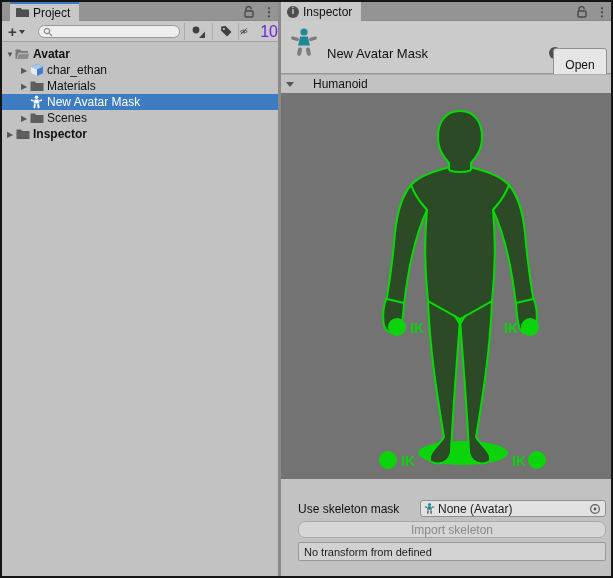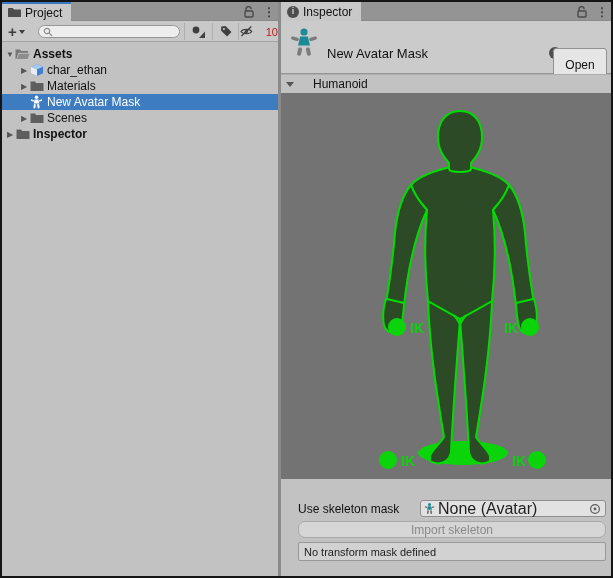--- a/index.html
+++ b/index.html
@@ -17,21 +17,21 @@
   
   .project-panel { position:absolute; left:0; top:0; width:276px; height:574px; background:#c2c2c2; }
   .project-panel .tabbar { left:0; width:276px; }
   .proj-toolbar { position:absolute; left:0; top:19px; width:276px; height:21px; background:#c8c8c8; border-bottom:1px solid #a3a3a3; display:flex; align-items:center; }
   .plus-btn { display:flex; align-items:center; padding:0 4px 0 6px; gap:2px; height:100%; }
   .plus-glyph { font-size:15px; font-weight:bold; color:#3c3c3c; line-height:1; }
   .caret-down { width:0; height:0; border-left:3px solid transparent; border-right:3px solid transparent; border-top:4px solid #3c3c3c; margin-top:2px; }
   .search-field { position:absolute; left:36px; top:4px; width:142px; height:13px; background:#eeeeee; border:1px solid #979797; border-radius:7px; display:flex; align-items:center; padding-left:4px; }
   .tool-sep { position:absolute; top:2px; width:1px; height:17px; background:#adadad; }
   .tool-btn { position:absolute; top:0; height:21px; display:flex; align-items:center; justify-content:center; }
-  .hidden-count { font-size:11px; color:#b91c1c; margin-left:11px; }
+  .hidden-count { font-size:16px; color:#6d28d9; margin-left:11px; }
 
   .tree { position:absolute; left:0; top:44px; width:276px; }
   .tree-row { position:relative; height:16px; display:flex; align-items:center; }
   .tree-row.selected { background:#3d7cc0; color:#fff; }
   .tree-row .arrow { width:10px; text-align:center; font-size:8px; color:#565656; flex:none; }
   .tree-row .t-icon { width:15px; height:14px; flex:none; margin-right:3px; display:flex; align-items:center; justify-content:center; }
   .tree-row .lbl { white-space:nowrap; }
   .bold { font-weight:bold; }
   .ind-0 { padding-left:3px; }
   .ind-1 { padding-left:17px; }
@@ -49,34 +49,34 @@
 
   .foldout { position:absolute; left:0; width:330px; height:19px; display:flex; align-items:center; gap:19px; padding-left:5px; border-top:1px solid #adadad; background:#c2c2c2; font-size:12px; color:#111; }
   .fold-arrow { width:0; height:0; border-left:4px solid transparent; border-right:4px solid transparent; border-top:5px solid #555; }
 
   .body-area { position:absolute; left:0; top:91px; width:360px; height:386px; background:#737373; }
   .body-svg { position:absolute; left:59px; top:10px; }
 
   .skel-row { position:absolute; left:0; top:497px; width:330px; height:20px; display:flex; align-items:center; }
   .skel-label { position:absolute; left:17px; font-size:12px; color:#111; }
   .obj-field { position:absolute; left:139px; top:1px; width:186px; height:17px; background:#e2e2e2; border:1px solid #8f8f8f; border-radius:3px; display:flex; align-items:center; padding:0 4px 0 3px; gap:3px; }
-  .obj-field .val { flex:1; font-size:16px; color:#222; white-space:nowrap; overflow:hidden; }
+  .obj-field .val { flex:1; font-size:12px; color:#222; white-space:nowrap; overflow:hidden; }
   .import-btn { position:absolute; left:17px; top:519px; width:308px; height:17px; background:#d6d6d6; border:1px solid #a8a8a8; border-radius:7px; color:#8a8a8a; font-size:12px; display:flex; align-items:center; justify-content:center; font-family:"Liberation Sans",sans-serif; }
   .helpbox { position:absolute; left:17px; top:540px; width:308px; height:19px; background:#d2d2d2; border:1px solid #989898; border-radius:2px; display:flex; align-items:center; padding-left:5px; font-size:11px; color:#1d1d1d; }
 
   .icon-circle { width:12px; height:12px; border-radius:50%; background:#4e4e4e; color:#cfcfcf; font-size:9px; font-weight:bold; display:flex; align-items:center; justify-content:center; line-height:1; }
 </style>
 </head>
 <body>
 
 <div class="window">
 
   <div class="project-panel">
     <div class="tabbar">
-      <div class="tab focused" style="left:0;justify-content:flex-end;">
+      <div class="tab focused" style="left:8px;justify-content:flex-end;">
         <svg width="13" height="11" viewBox="0 0 13 11">
             <path d="M0,1.5 L0,10 L13,10 L13,2.5 L6,2.5 L4.8,1 L0.6,1 Z" fill="#4e4e4e"></path>
           </svg>
         <span>Project</span>
       </div>
       <div class="tabbar-icons">
         <svg width="11" height="12" viewBox="0 0 11 12">
             <path d="M2,5 L2,3.2 A2.6,2.6 0 0 1 7.2,3.2" fill="none" stroke="#4a4a4a" stroke-width="1.4"></path>
             <rect x="1" y="5" width="8" height="6" rx="1" fill="none" stroke="#4a4a4a" stroke-width="1.4"></rect>
           </svg>
@@ -122,21 +122,21 @@
 
     <div class="tree">
       <div class="tree-row ind-0">
         <span class="arrow">▼</span>
         <span class="t-icon">
           <svg width="15" height="12" viewBox="0 0 15 12">
               <path d="M0.5,1.5 L5,1.5 L6.2,3 L13,3 L13,4.8 L3.4,4.8 L1.4,11 L0.5,11 Z" fill="#777"></path>
               <path d="M3.9,5.8 L14.5,5.8 L12.6,11 L1.9,11 Z" fill="#8d8d8d"></path>
             </svg>
         </span>
-        <span class="lbl bold">Assets</span>
+        <span class="lbl bold">Avatar</span>
       </div>
       <div class="tree-row ind-1">
         <span class="arrow">▶</span>
         <span class="t-icon">
           <svg width="14" height="14" viewBox="0 0 14 14">
               <path d="M7,1 L13,3.8 L13,10.2 L7,13 L1,10.2 L1,3.8 Z" fill="#3f7fd2"></path>
               <path d="M7,1 L13,3.8 L7,6.6 L1,3.8 Z" fill="#a8c8ee"></path>
               <path d="M1,3.8 L7,6.6 L7,13 L1,10.2 Z" fill="#e9eef6"></path>
             </svg>
         </span>
@@ -283,16 +283,16 @@
         <span class="val">None (Avatar)</span>
         <svg width="12" height="12" viewBox="0 0 12 12">
             <circle cx="6" cy="6" r="4.4" fill="none" stroke="#5e5e5e" stroke-width="1.2"></circle>
             <circle cx="6" cy="6" r="1.4" fill="#5e5e5e"></circle>
           </svg>
       </div>
     </div>
 
     <button class="import-btn" disabled="">Import skeleton</button>
 
-    <div class="helpbox">No transform mask defined</div>
+    <div class="helpbox">No transform from defined</div>
   </div>
 
 </div>
 
 </body></html>

